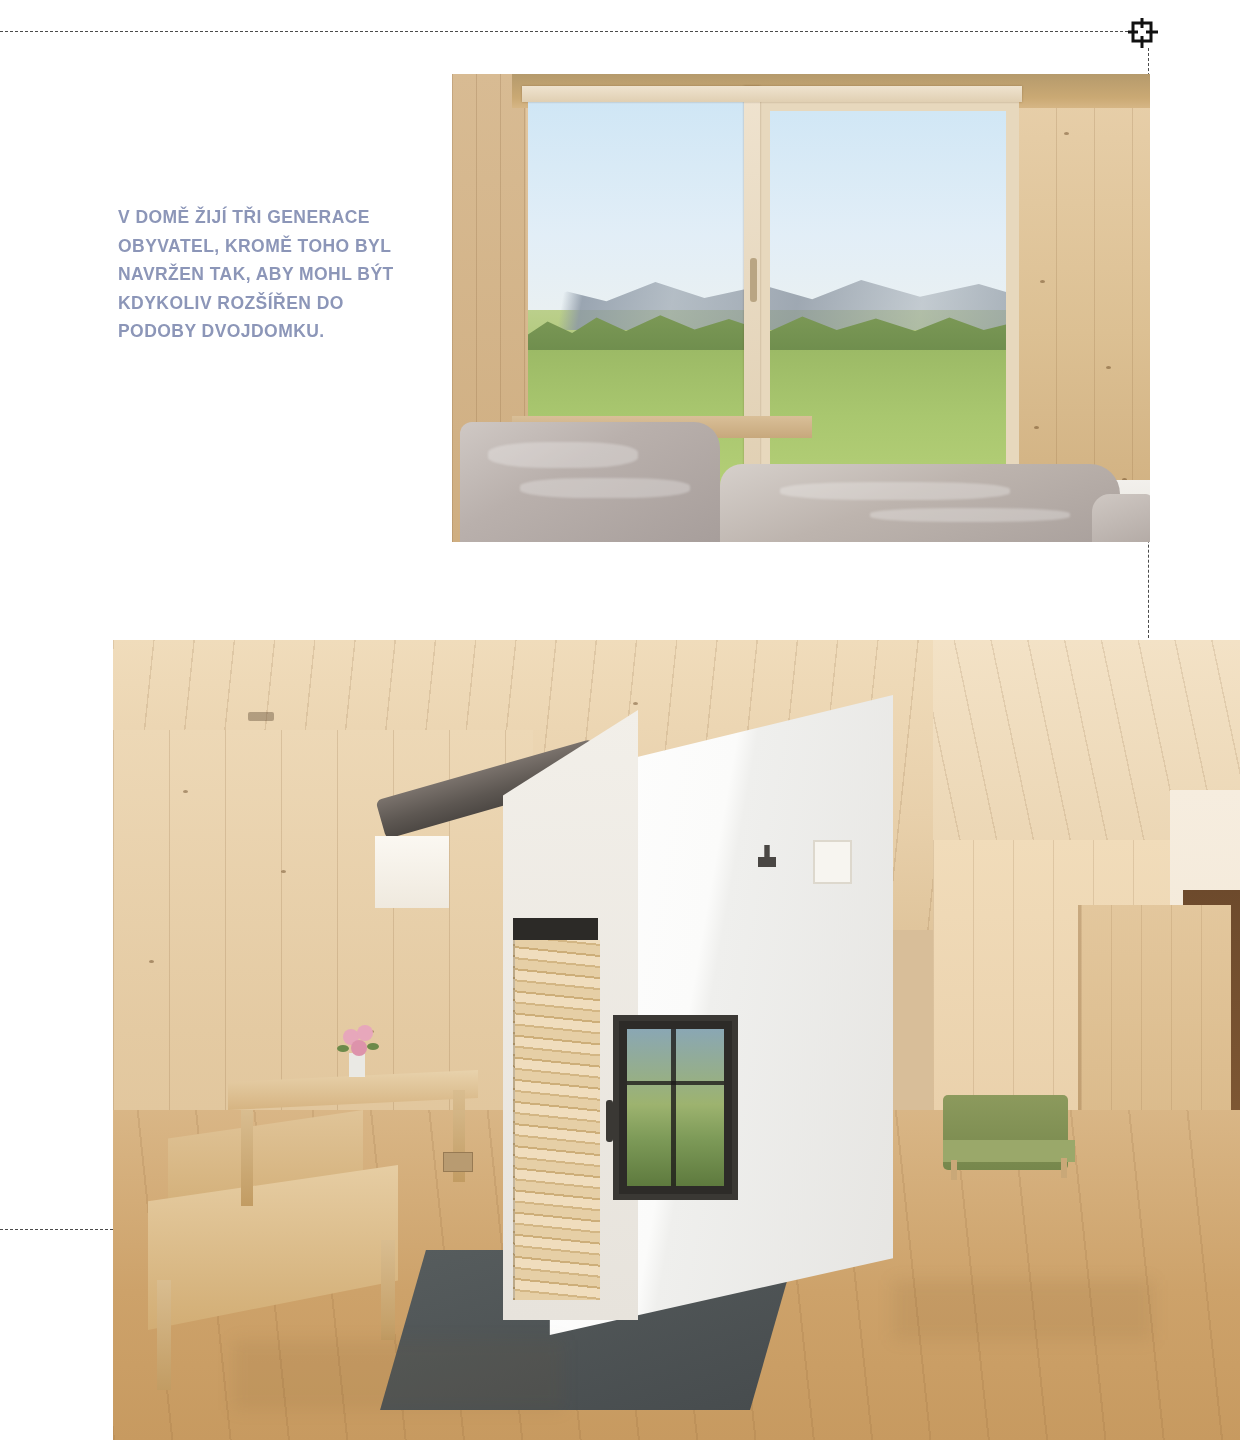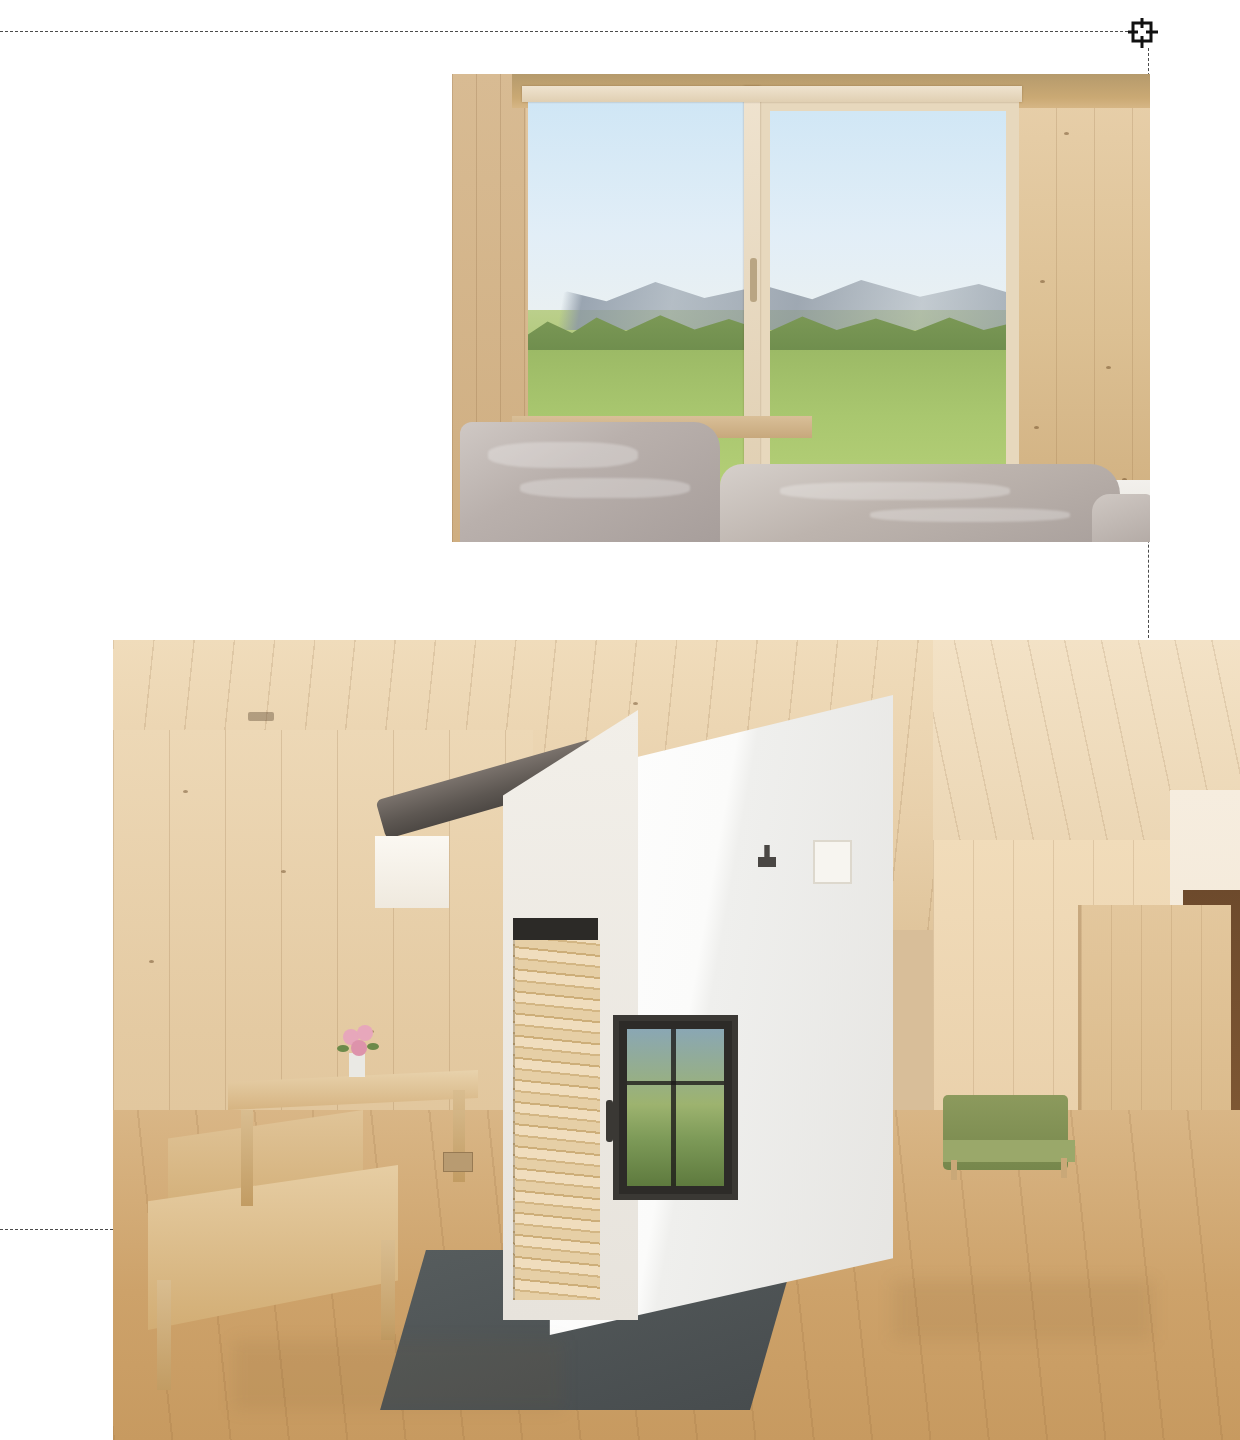--- a/index.html
+++ b/index.html
@@ -419,20 +419,21 @@
 
   <div class="crop-mark-tr" style="left:1128px; top:18px;">
     <svg width="34" height="34" viewBox="0 0 34 34">
       <rect x="5" y="5" width="18" height="18" fill="none" stroke="#111111" stroke-width="3"></rect>
       <line x1="14" y1="0" x2="14" y2="30" stroke="#111111" stroke-width="3"></line>
       <line x1="0" y1="14" x2="30" y2="14" stroke="#111111" stroke-width="3"></line>
       <rect x="10" y="10" width="8" height="8" fill="#ffffff"></rect>
     </svg>
   </div>
 
+  <div class="quote">V DOMĚ ŽIJÍ TŘI GENERACE OBYVATEL, KROMĚ TOHO BYL NAVRŽEN TAK, ABY MOHL BÝT KDYKOLIV ROZŠÍŘEN DO PODOBY DVOJDOMKU.</div>
 
   <div class="photo" id="photo-bedroom">
     <div class="wood-wall"></div>
     <div id="p1-left-wall"></div>
     <div id="p1-right-wall">
       <div class="knot" style="left:46px; top:58px;"></div>
 
       <div class="knot" style="left:22px; top:206px;"></div>
       <div class="knot" style="left:88px; top:292px;"></div>
       <div class="knot" style="left:16px; top:352px;"></div>

